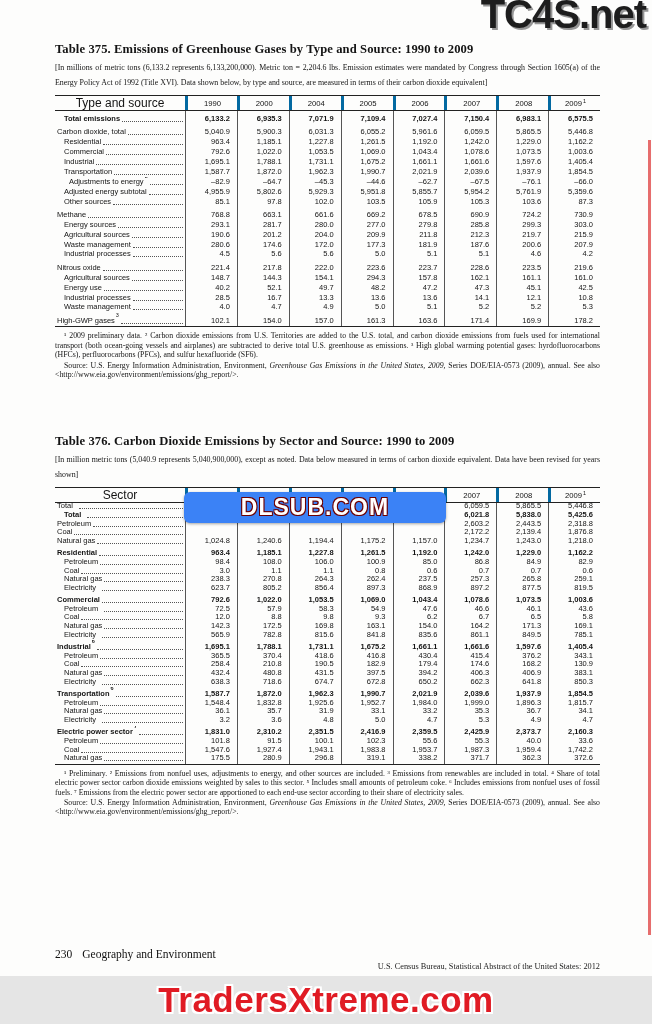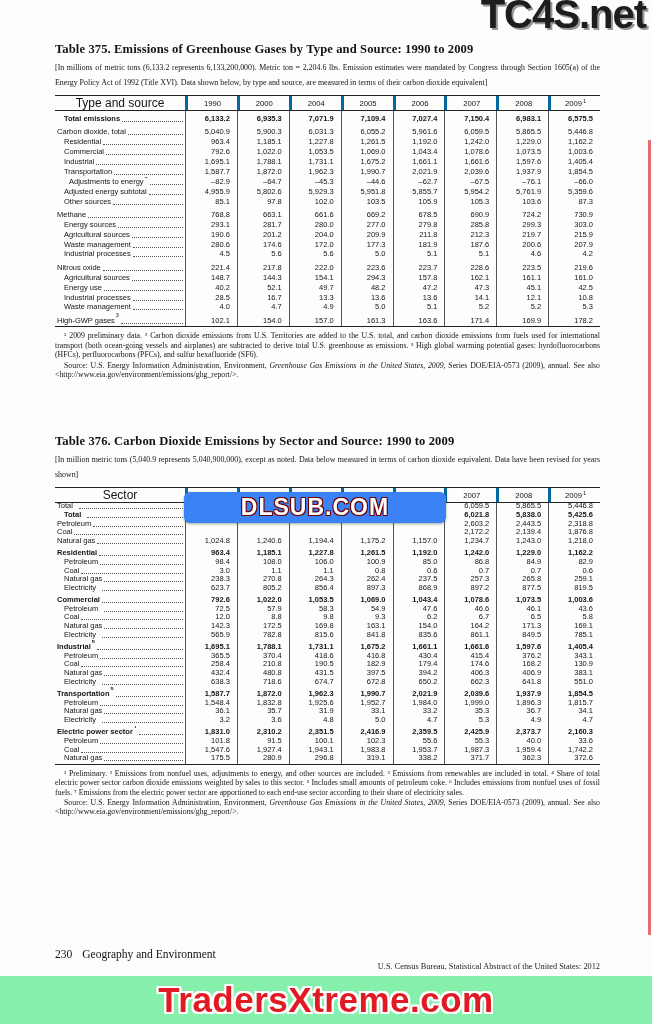--- a/index.html
+++ b/index.html
@@ -26,21 +26,21 @@
     background:#3b82f6; border-radius:6px;
     display:flex; align-items:center; justify-content:center;
     font-family:"Liberation Sans","DejaVu Sans",sans-serif;
     font-weight:bold; font-size:23px; letter-spacing:1px; color:#ffffff;
     text-shadow:1px 1px 0 #6d0000, -1px -1px 0 #6d0000, 1px -1px 0 #6d0000, -1px 1px 0 #6d0000;
     box-shadow:0 1px 3px rgba(0,0,0,.35);
     z-index:50;
   }
   .banner {
     position:absolute; left:0; right:0; top:976px; height:48px;
-    background:#86efac;
+    background:#e5e5e5;
     display:flex; align-items:center; justify-content:center;
     z-index:60;
   }
   .banner-text {
     font-family:"Liberation Sans","DejaVu Sans",sans-serif;
     font-weight:bold; font-size:35px; letter-spacing:0.5px;
     color:#e01b24;
     text-shadow:-2px -2px 0 #fff, 2px -2px 0 #fff, -2px 2px 0 #fff, 2px 2px 0 #fff,
                  0 -2px 0 #fff, 0 2px 0 #fff, -2px 0 0 #fff, 2px 0 0 #fff;
   }
@@ -694,21 +694,21 @@
               <span class="lab">Electricity<sup class="sp">4</sup></span>
               <span class="lead"></span>
             </div>
             <div class="val">638.3</div>
             <div class="val">718.6</div>
             <div class="val">674.7</div>
             <div class="val">672.8</div>
             <div class="val">650.2</div>
             <div class="val">662.3</div>
             <div class="val">641.8</div>
-            <div class="val">551.0</div>
+            <div class="val">850.3</div>
           </div>
           <div class="trow b gap">
             <div class="stub i0">
               <span class="lab">Transportation<sup class="sp">6</sup></span>
               <span class="lead"></span>
             </div>
             <div class="val">1,587.7</div>
             <div class="val">1,872.0</div>
             <div class="val">1,962.3</div>
             <div class="val">1,990.7</div>

